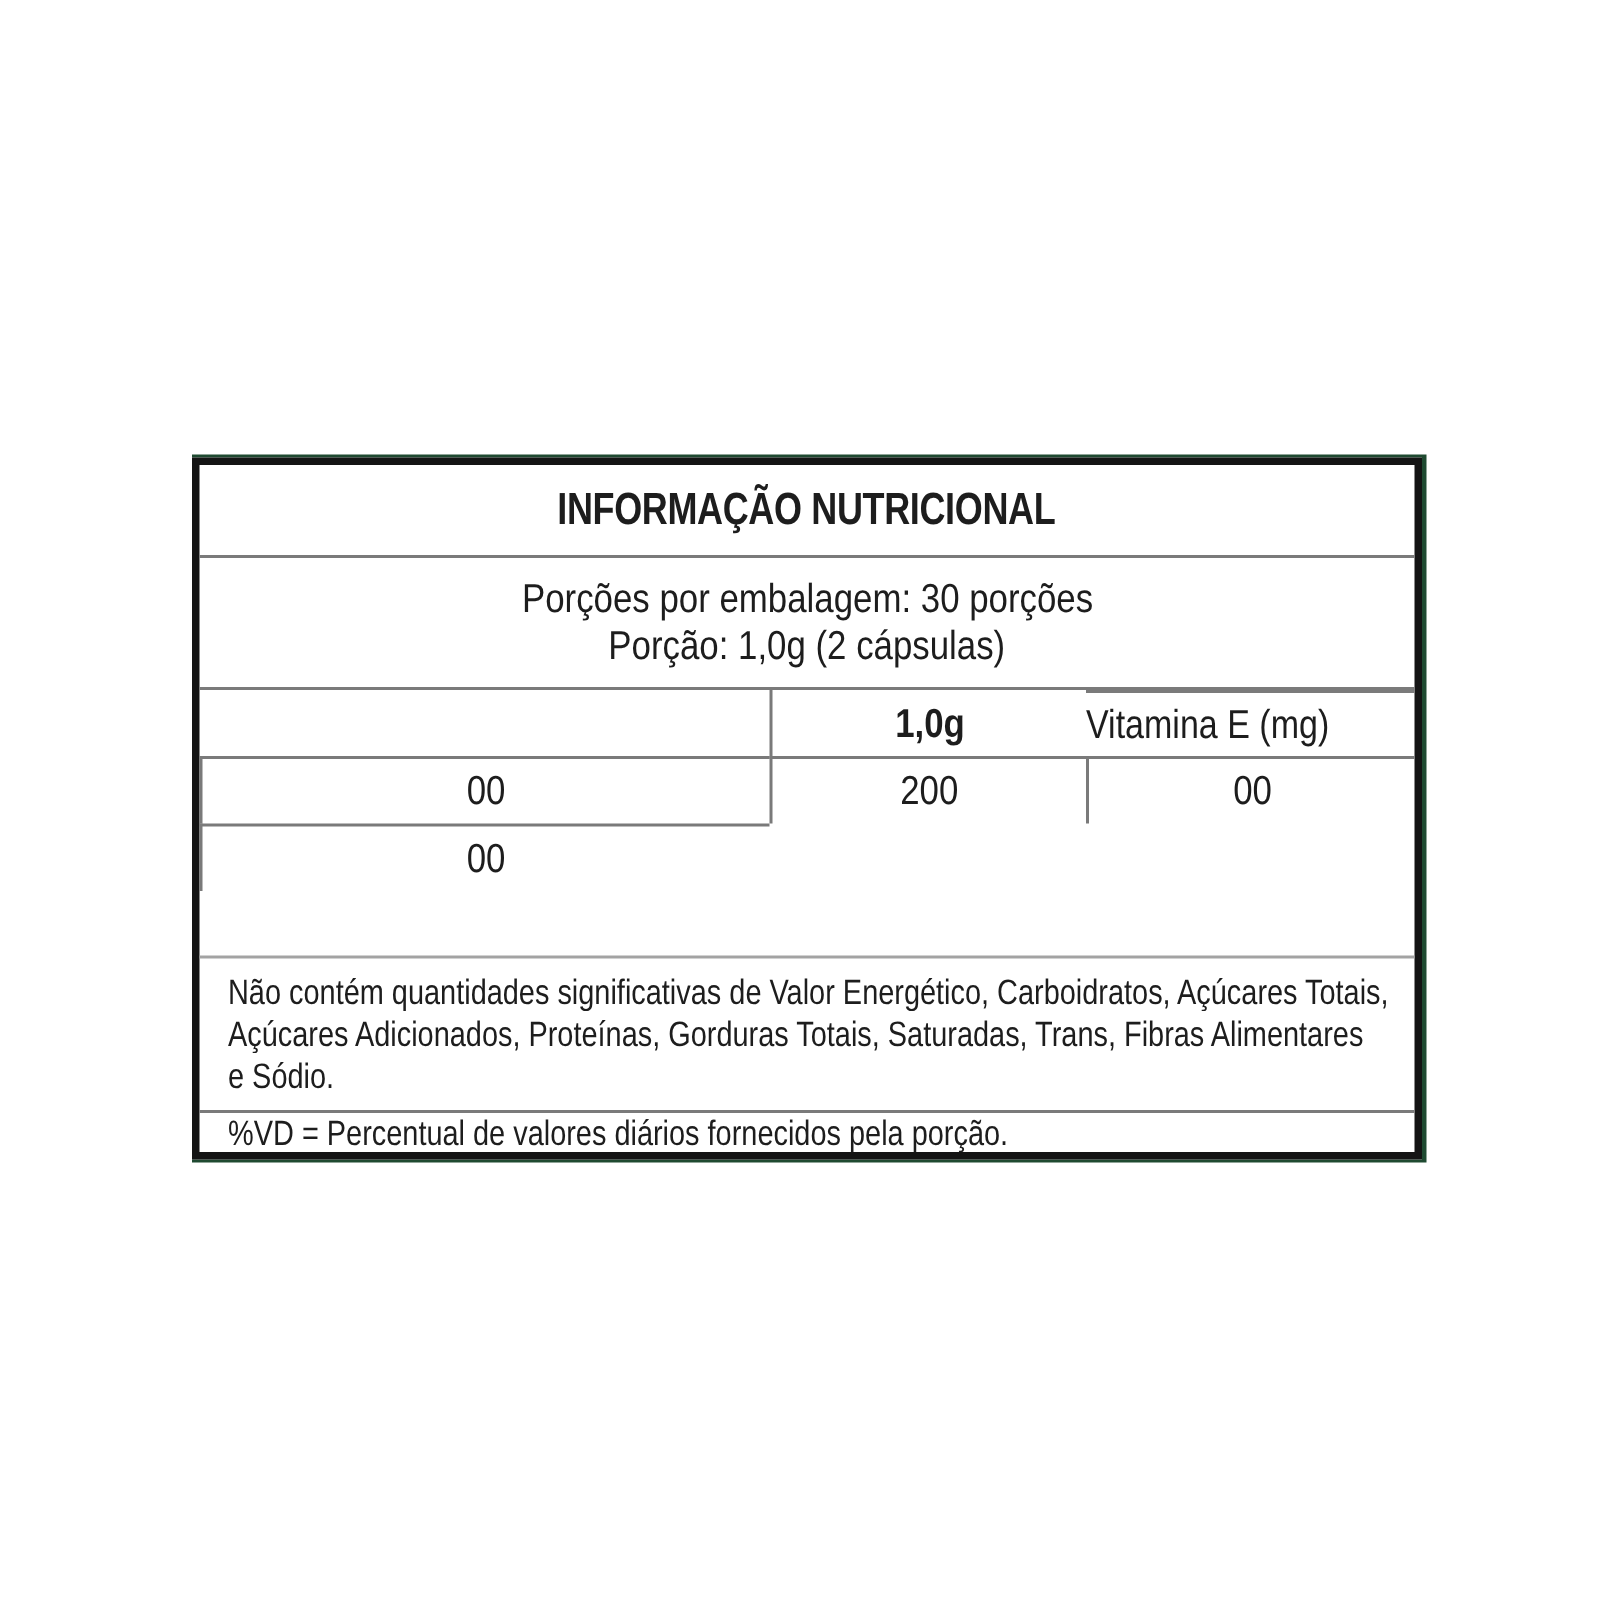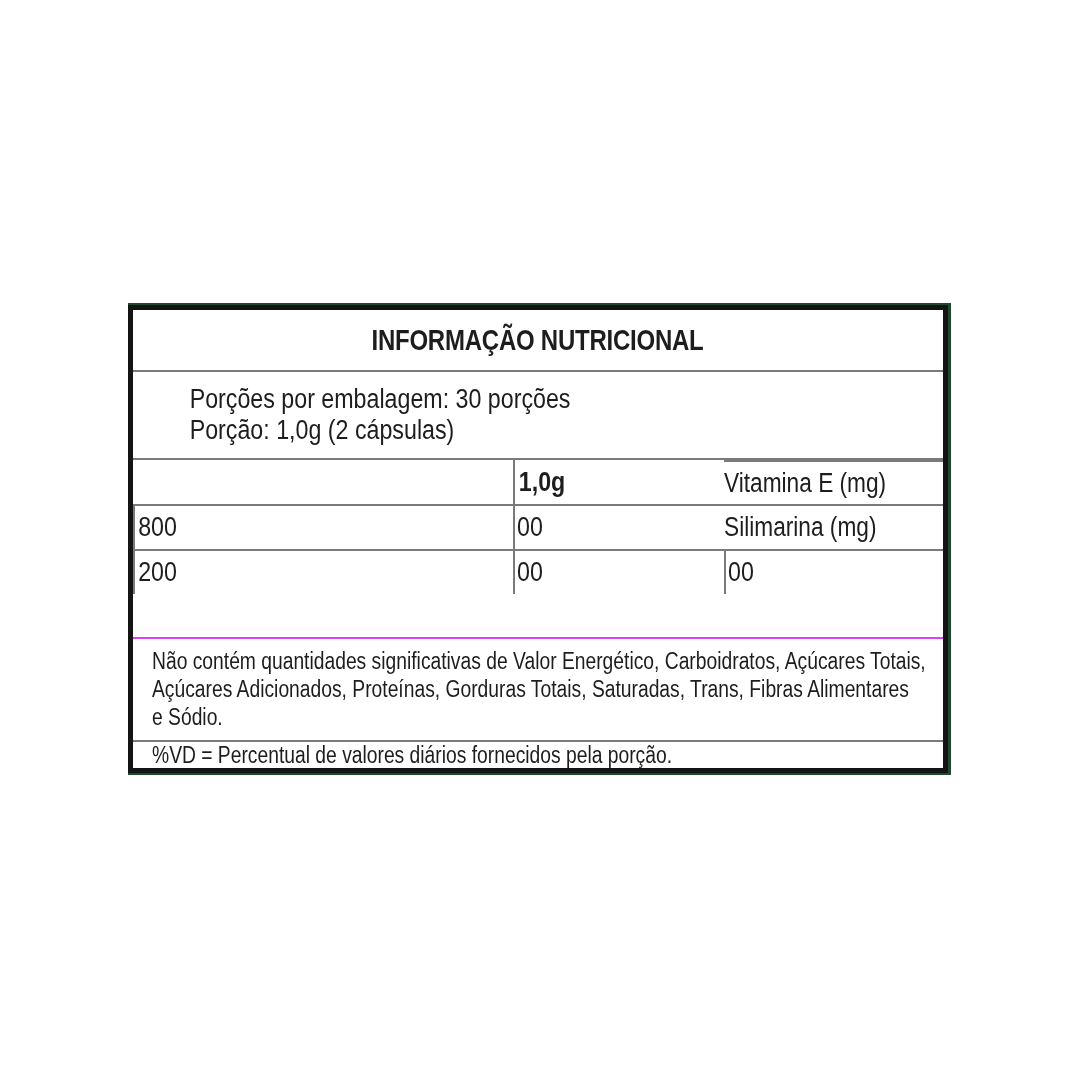--- a/index.html
+++ b/index.html
@@ -52,20 +52,21 @@
     letter-spacing: -0.3px;
     white-space: nowrap;
     transform: scaleX(0.80);
     transform-origin: center;
   }
   .serving-block {
     height: 88px;
     border-top: 2px solid #7a7a7a;
     display: flex;
     flex-direction: column;
+    align-items: center;
     justify-content: center;
     flex: none;
     box-sizing: border-box;
   }
   .serving-line {
     font-size: 27px;
     line-height: 31px;
     white-space: nowrap;
     transform: scaleX(0.86);
     transform-origin: center;
@@ -74,35 +75,35 @@
     border-top: 2px solid #7a7a7a;
     display: grid;
     grid-template-columns: 46.9% 26.1% 27%;
     grid-template-rows: 44px 45px 45px 43px;
     flex: none;
     box-sizing: border-box;
   }
   .cell {
     display: flex;
     align-items: center;
-    justify-content: flex-start;
+    justify-content: center;
     box-sizing: border-box;
     font-size: 27px;
   }
   .cell.col2, .cell.col3 { border-left: 2px solid #7a7a7a; }
   .cell.rborder { border-top: 2px solid #7a7a7a; }
   .cell.header { font-weight: 700; }
   .cell.label {
     justify-content: flex-start;
   }
   .squeeze-c { transform: scaleX(0.86); transform-origin: center; white-space: nowrap; }
   .squeeze-l { transform: scaleX(0.84); transform-origin: left center; white-space: nowrap; }
   .note-block {
     height: 103px;
-    border-top: 2px solid #d946ef;
+    border-top: 2px solid #a3a3a3;
     padding: 8px 0 0 19px;
     box-sizing: border-box;
     flex: none;
   }
   .note-line {
     font-size: 23.5px;
     line-height: 28px;
     white-space: nowrap;
     transform: scaleX(0.82);
     transform-origin: left center;
@@ -141,30 +142,24 @@
       <div class="data-grid">
 
         <div class="cell col1 header"></div>
         <div class="cell col2 header">
           <span class="squeeze-c">1,0g</span>
         </div>
 
         <div class="cell col1 rborder label">
           <span class="squeeze-l">Vitamina E (mg)</span>
         </div>
-        <div class="cell col2 rborder">
-          <span class="squeeze-c">800</span>
-        </div>
         <div class="cell col3 rborder">
           <span class="squeeze-c">00</span>
         </div>
 
-        <div class="cell col1 rborder label">
-          <span class="squeeze-l">Silimarina (mg)</span>
-        </div>
         <div class="cell col2 rborder">
           <span class="squeeze-c">200</span>
         </div>
         <div class="cell col3 rborder">
           <span class="squeeze-c">00</span>
         </div>
 
         <div class="cell col3 rborder">
           <span class="squeeze-c">00</span>
         </div>

